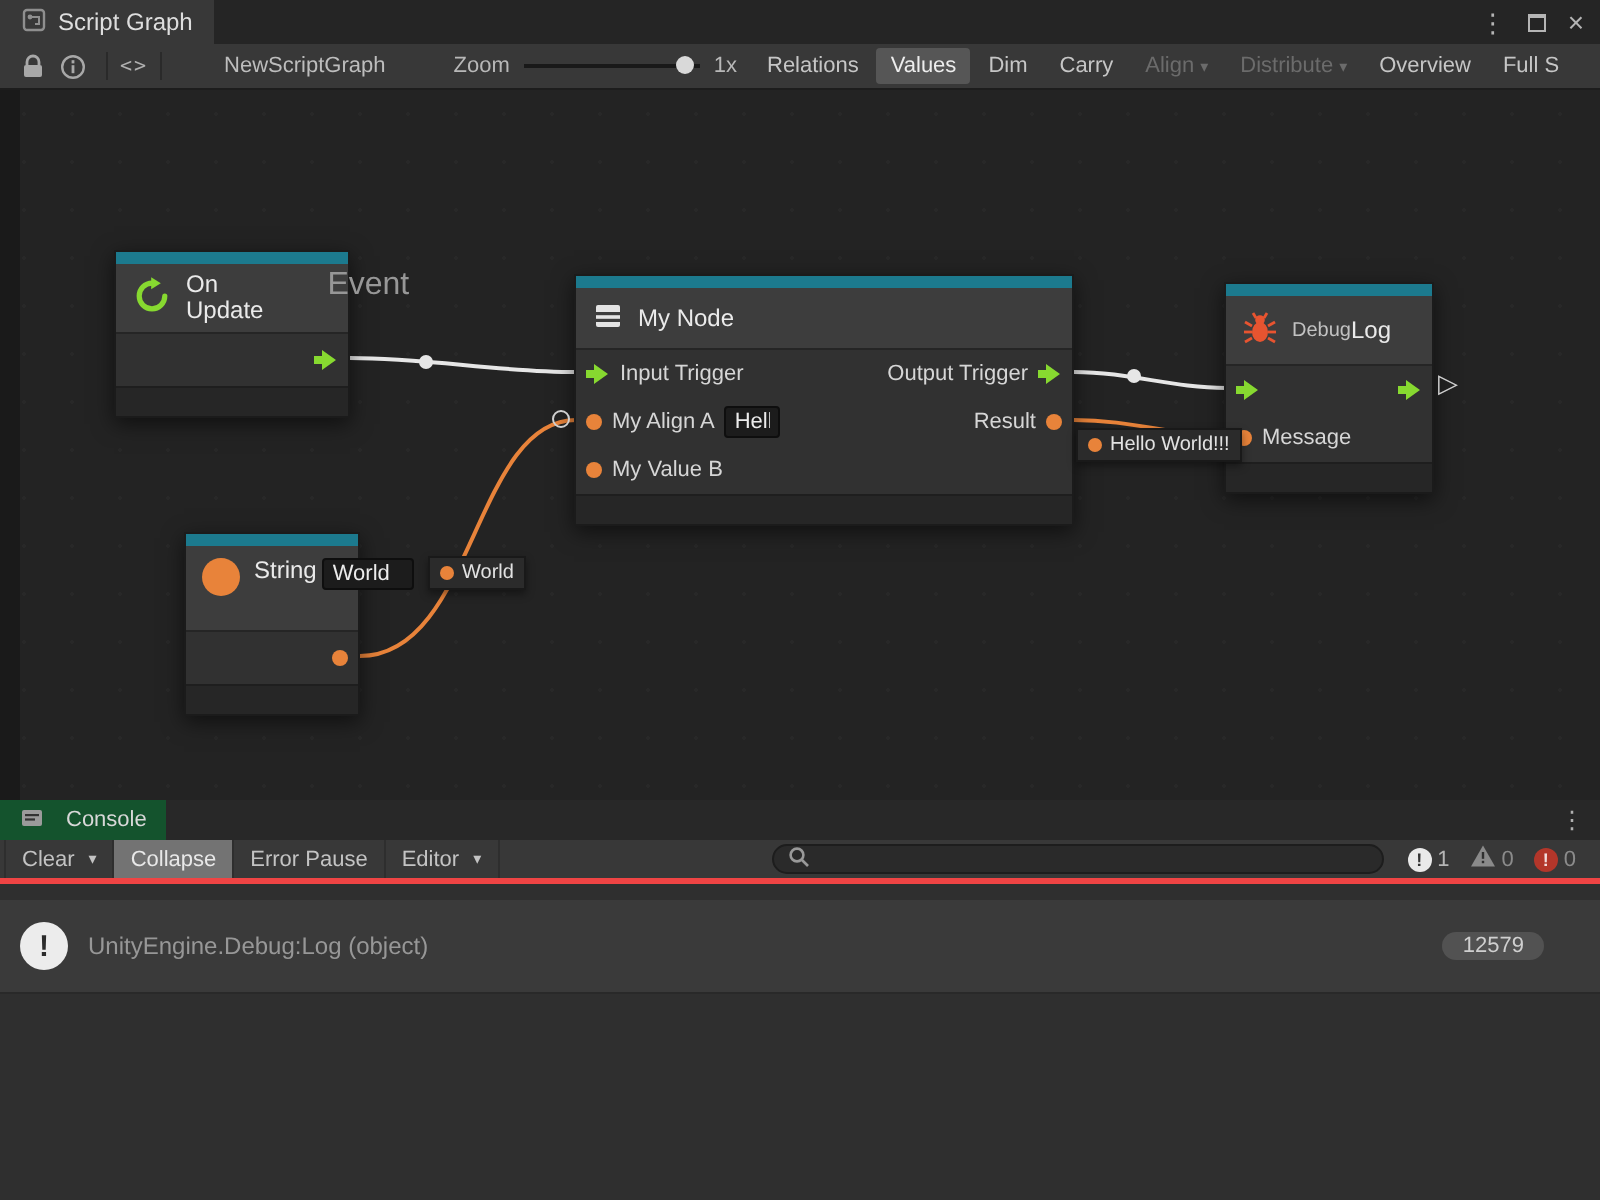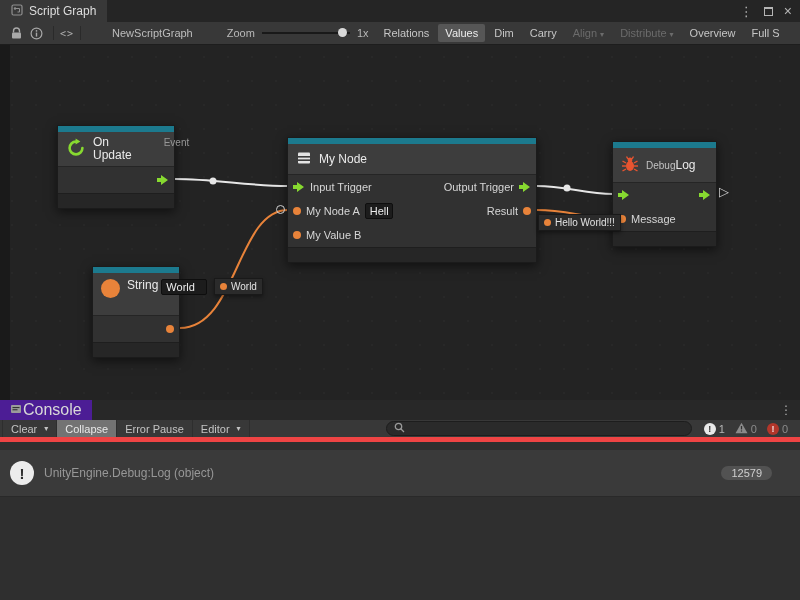--- a/index.html
+++ b/index.html
@@ -33,21 +33,21 @@
             background-image:radial-gradient(#282828 1px, transparent 1px); background-size:24px 24px; }
   .canvas-edge { position:absolute; left:0; top:0; width:10px; height:100%; background:#1a1a1a; }
   .wires { position:absolute; left:0; top:0; z-index:1; }
 
   .node { position:absolute; background:#3a3a3a; border:1px solid #1b1b1b; box-shadow:0 3px 10px rgba(0,0,0,.55);
           font-size:11px; color:#d6d6d6; z-index:2; }
   .accent { height:6px; background:#1c7a8e; }
   .nhead { display:flex; align-items:center; gap:7px; padding:4px 8px; background:#3d3d3d; }
   .nhead .tcol { display:flex; flex-direction:row; line-height:13px; }
   .ntitle { font-size:12px; color:#eaeaea; }
-  .nsub { font-size:10px; color:#979797;padding-left:32px; }
+  .nsub { font-size:16px; color:#979797;padding-left:32px; }
   .ncat { font-size:10px; color:#c2c2c2; }
   .nbody { background:#313131; border-top:1px solid #252525; }
   .nfoot { height:15px; background:#262626; border-top:1px solid #1e1e1e; }
   .prow { display:flex; align-items:center; height:24px; padding:0 5px; gap:5px; }
   .prow.short { height:26px; }
   .spacer { flex:1; }
   .pdot { width:8px; height:8px; border-radius:50%; background:#e8833a; flex:none; }
   .parrow { display:flex; align-items:center; flex:none; }
   .value-field { background:#1c1c1c; border:1px solid #0e0e0e; border-radius:2px; color:#ececec;
                  font-size:11px; padding:1px 4px; font-family:"Liberation Sans",sans-serif; outline:none; }
@@ -56,23 +56,23 @@
   .wire-label { position:absolute; display:flex; align-items:center; gap:4px; background:#2b2b2b;
                 border:1px solid #191919; padding:2px 5px; font-size:10px; color:#e2e2e2; z-index:5;
                 box-shadow:0 2px 4px rgba(0,0,0,.4); }
   .hollow-port { position:absolute; width:9px; height:9px; border:1.5px solid #cfcfcf; border-radius:50%;
                  left:276px; top:160px; z-index:4; }
   .play-cursor { position:absolute; left:719px; top:139px; color:#cfcfcf; font-size:13px; z-index:4; }
 
   
   .console { position:absolute; top:400px; left:0; width:800px; height:200px; background:#2f2f2f; }
   .ctabs { height:20px; background:#282828; display:flex; align-items:stretch; }
-  .ctab { display:flex; align-items:center; gap:1px; padding:0 10px; background:#4c1d95; font-size:16px; color:#d8d8d8; }
+  .ctab { display:flex; align-items:center; gap:11px; padding:0 10px; background:#14532d; font-size:11px; color:#d8d8d8; }
   .ckebab { margin-left:auto; padding:0 8px; display:flex; align-items:center; color:#b0b0b0; font-size:12px; }
-  .ctoolbar { height:22px; background:#383838; border-bottom:5px solid #ef4444; display:flex; align-items:center;
+  .ctoolbar { height:22px; background:#383838; border-bottom:3px solid #ef4444; display:flex; align-items:center;
               font-size:11px; color:#c3c3c3; padding:0 2px; }
   .cbtn { display:flex; align-items:center; gap:4px; height:100%; padding:0 8px; border-right:1px solid #2e2e2e; }
   .cbtn.first { border-left:1px solid #2e2e2e; }
   .cbtn.active { background:#737373; color:#e8e8e8; }
   .searchbox { margin-left:auto; margin-right:8px; width:306px; height:15px; background:#2a2a2a;
                border:1px solid #1d1d1d; border-radius:8px; display:flex; align-items:center; padding:0 7px; gap:5px; }
   .searchbox input { flex:1; background:transparent; border:none; outline:none; color:#ddd; font-size:11px; }
   .cbadges { display:flex; align-items:center; gap:2px; padding-right:6px; }
   .cbadge { display:flex; align-items:center; gap:3px; padding:0 4px; font-size:11px; color:#b5b5b5; }
   .mini-circle { width:12px; height:12px; border-radius:50%; background:#e9e9e9; color:#333; font-size:9px;
@@ -209,21 +209,21 @@
           <span class="spacer"></span>
           <span>Output Trigger</span>
           <span class="parrow">
             <svg width="12" height="10" viewBox="0 0 12 10">
                 <path d="M0 3 H4 V0 L11 5 L4 10 V7 H0 Z" fill="#87d930"></path>
               </svg>
           </span>
         </div>
         <div class="prow">
           <span class="pdot"></span>
-          <span>My Node A</span>
+          <span>My Align A</span>
           <input class="value-field" style="width: 28px;" value="Hello">
           <span class="spacer"></span>
           <span>Result</span>
           <span class="pdot"></span>
         </div>
         <div class="prow">
           <span class="pdot"></span>
           <span>My Value B</span>
           <span class="spacer"></span>
         </div>

